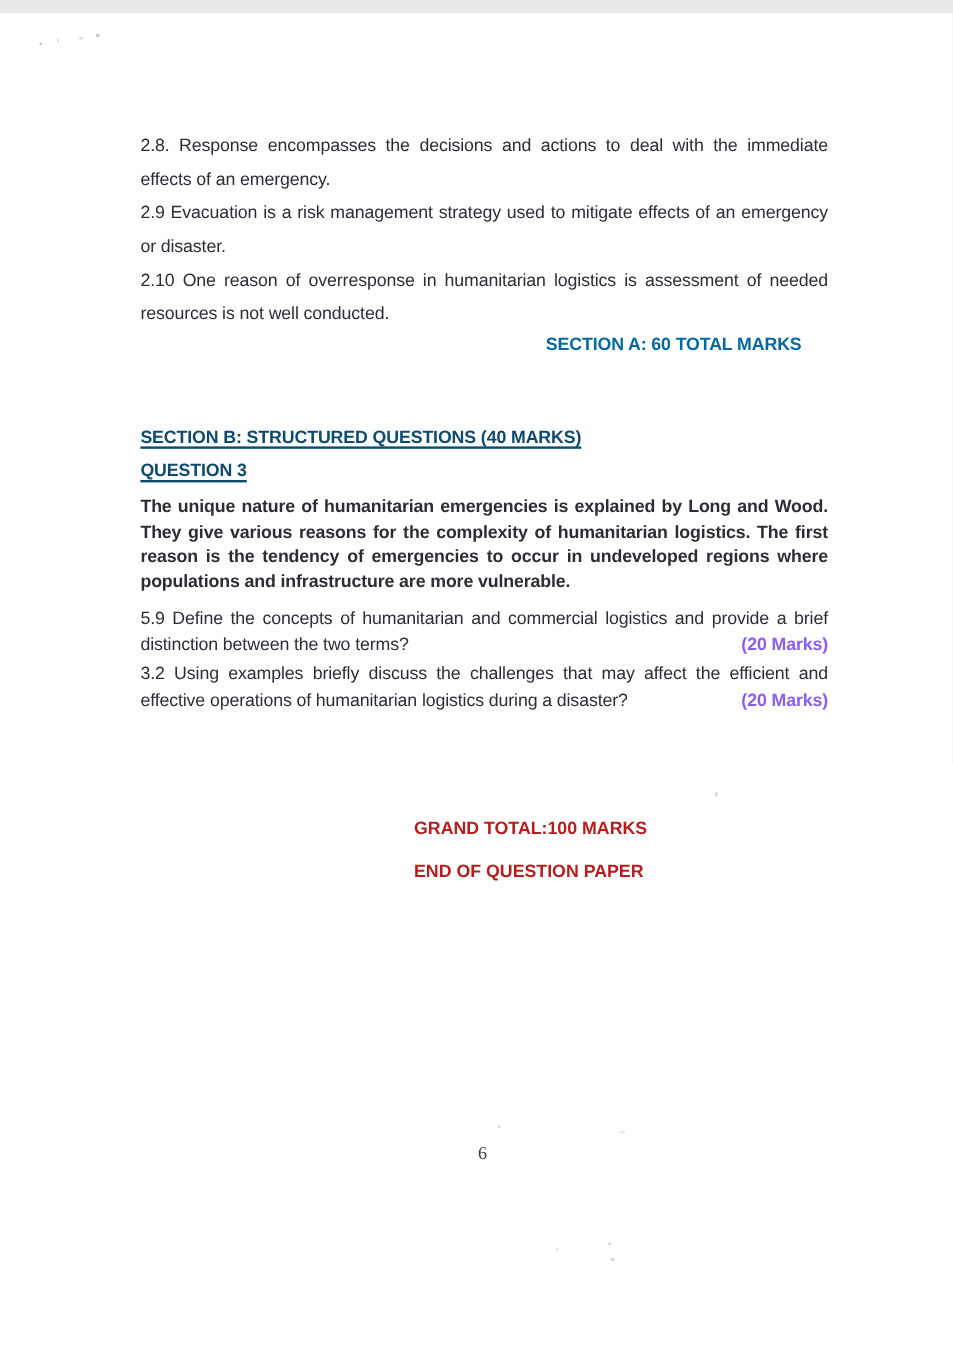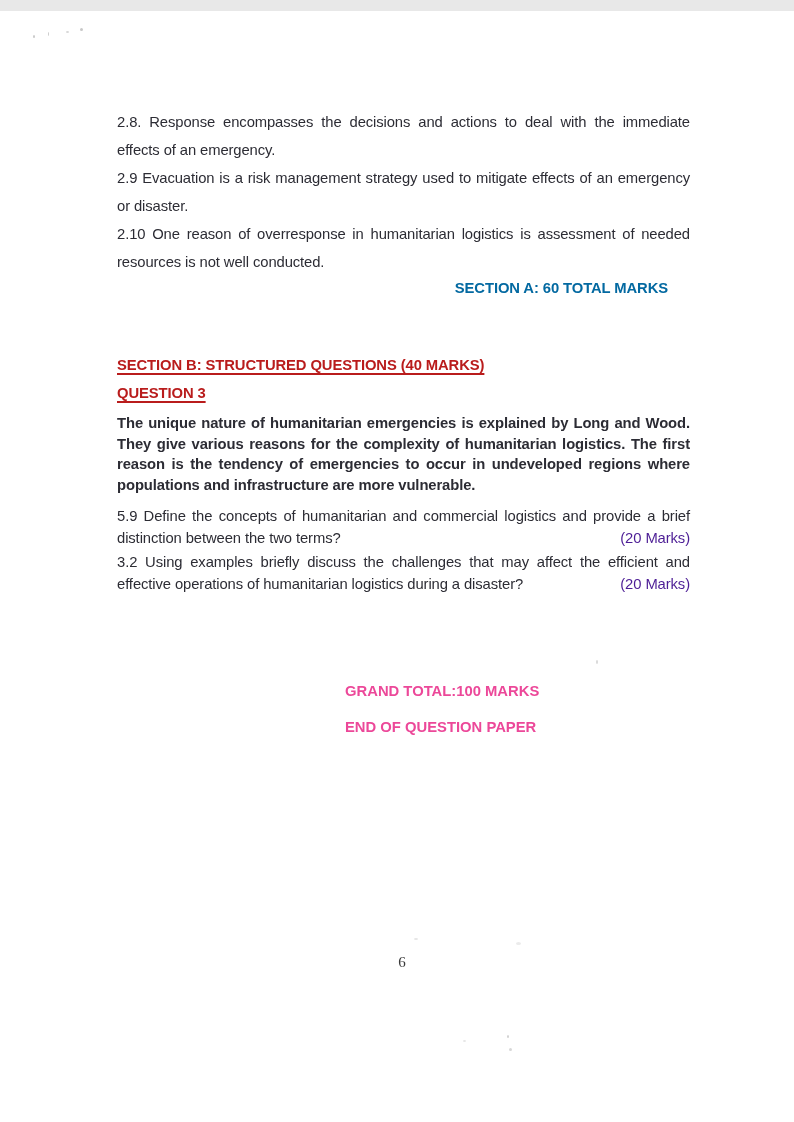--- a/index.html
+++ b/index.html
@@ -30,43 +30,43 @@
     color: #0369a1;
     line-height: 22px;
   }
   .section-a-total { top: 266px; }
   .section-b-total { top: 593px; }
   .heading {
     font-weight: bold;
     text-decoration: underline;
     text-decoration-thickness: 1.8px;
     text-underline-offset: 3px;
-    color: #b91c1c;
+    color: #0c4a6e;
     line-height: 22px;
   }
   .section-b-heading { top: 343px; }
   .question3-heading { top: 371px; }
   .intro-para { top: 402px; line-height: 20.6px; text-align: justify; margin: 0; font-weight: bold; }
   .question { line-height: 22px; }
   .question .qtext { margin: 0; text-align: justify; }
   .question .marks {
     position: absolute;
     right: 0;
     bottom: 0;
-    font-weight: normal;
-    color: #4c1d95;
+    font-weight: bold;
+    color: #8b5cf6;
   }
   .question-31 { top: 494px; }
   .question-32 { top: 540px; }
   .footer-line {
     position: absolute;
     left: 345px;
     font-size: 14.8px;
     font-weight: bold;
-    color: #ec4899;
+    color: #b91c1c;
     line-height: 22px;
   }
   .grand-total { top: 669px; }
   .end-paper { top: 705px; }
   .page-number {
     position: absolute;
     top: 943px;
     left: 380px;
     width: 44px;
     text-align: center;

